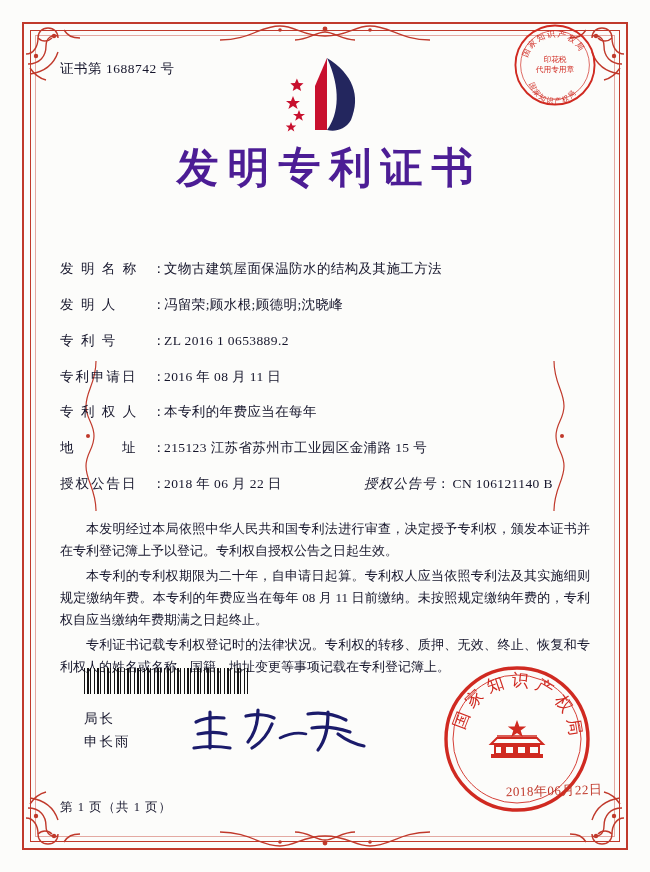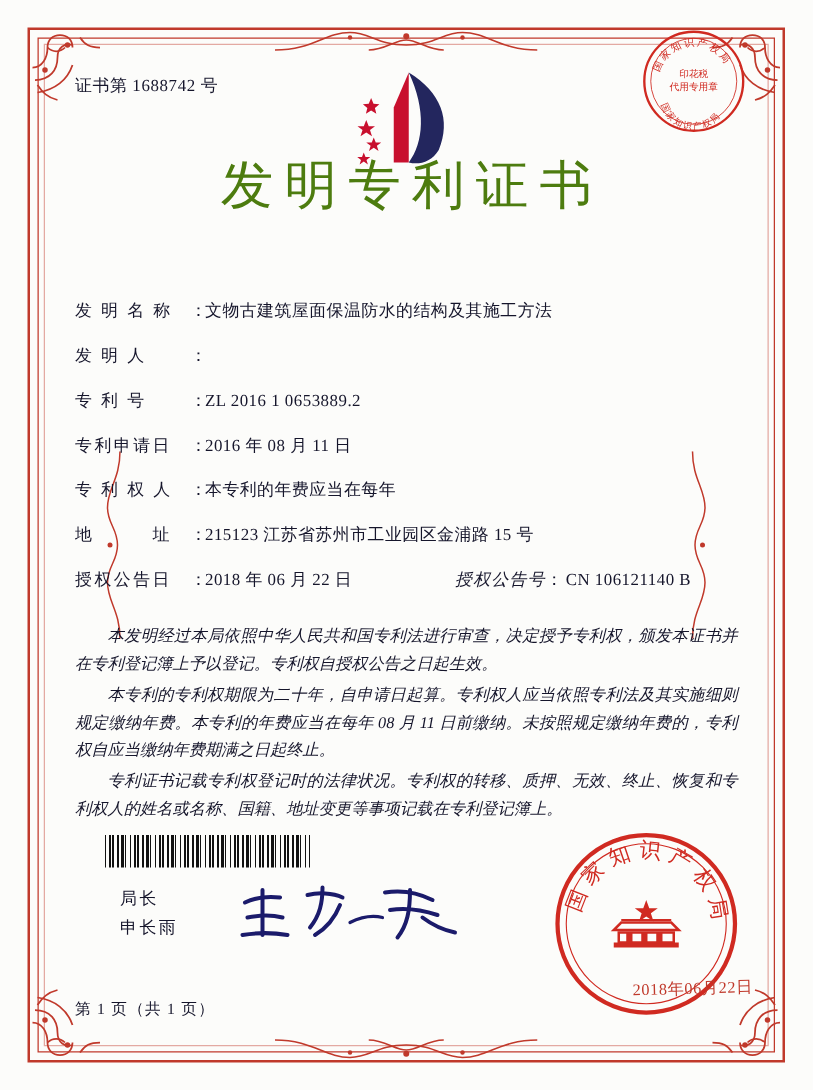--- a/index.html
+++ b/index.html
@@ -97,23 +97,23 @@
     top: 4px;
     transform: translateX(-50%);
     width: 120px;
     height: 86px;
   }
 
   .title {
     text-align: center;
     font-size: 42px;
     letter-spacing: 9px;
-    font-weight: normal;
-    color: #4d7c0f;
-    margin-top: 42px;
+    font-weight: bold;
+    color: #4c1d95;
+    margin-top: 62px;
     font-family: "Liberation Serif", serif;
     text-indent: 9px;
   }
 
   .fields {
     margin-top: 66px;
     font-size: 13.5px;
     color: #15152b;
     line-height: 1.1;
   }
@@ -151,21 +151,20 @@
     letter-spacing: 0.4px;
     padding-left: 4px;
   }
 
   .paragraphs {
     margin-top: 26px;
     font-size: 13px;
     line-height: 1.72;
     color: #15152b;
     text-align: justify;
-    font-style: italic;
   }
   .paragraphs p {
     margin: 0 0 2px 0;
     text-indent: 26px;
   }
 
   
   .barcode {
     position: absolute;
     left: 24px;
@@ -179,21 +178,21 @@
         transparent 1px, transparent 3px,
         #111 3px, #111 5px,
         transparent 5px, transparent 6px,
         #111 6px, #111 7px,
         transparent 7px, transparent 10px
       );
   }
 
   .sign-block {
     position: absolute;
-    left: 36px;
+    left: 24px;
     bottom: 68px;
     font-size: 13.5px;
     line-height: 1.7;
     letter-spacing: 2px;
     color: #15152b;
   }
 
   .handwriting {
     position: absolute;
     left: 128px;
@@ -372,20 +371,21 @@
 
       <div class="field-row">
         <div class="field-label">发 明 名 称</div>
         <div class="field-colon">：</div>
         <div class="field-value">文物古建筑屋面保温防水的结构及其施工方法</div>
       </div>
 
       <div class="field-row">
         <div class="field-label">发 明 人</div>
         <div class="field-colon">：</div>
+        <div class="field-value">冯留荣;顾水根;顾德明;沈晓峰</div>
       </div>
 
       <div class="field-row">
         <div class="field-label">专 利 号</div>
         <div class="field-colon">：</div>
         <div class="field-value">ZL 2016 1 0653889.2</div>
       </div>
 
       <div class="field-row">
         <div class="field-label">专利申请日</div>

